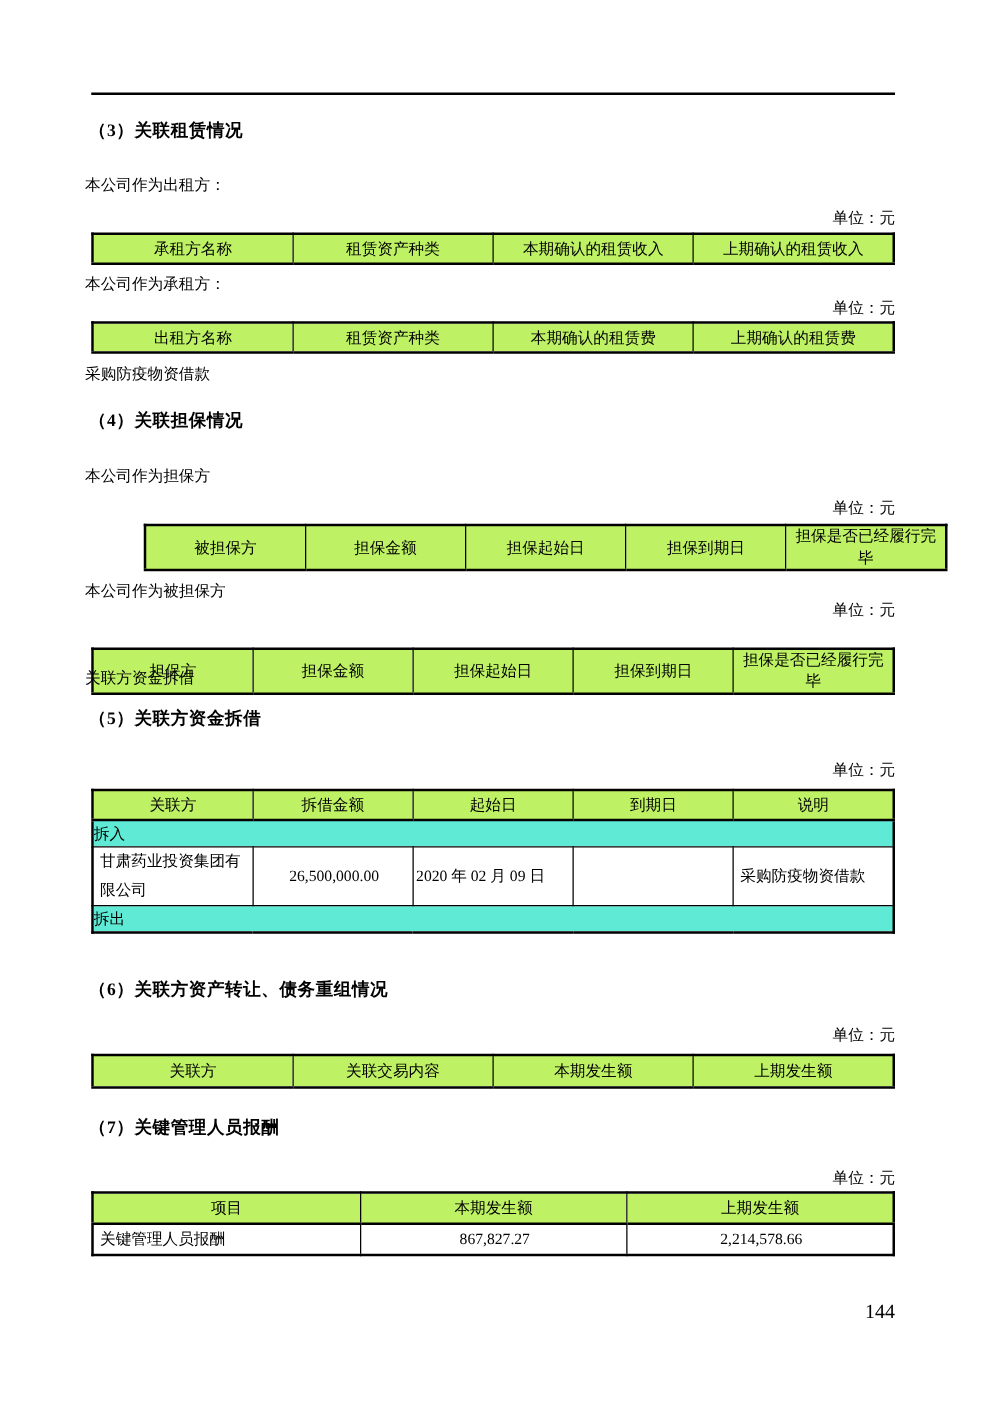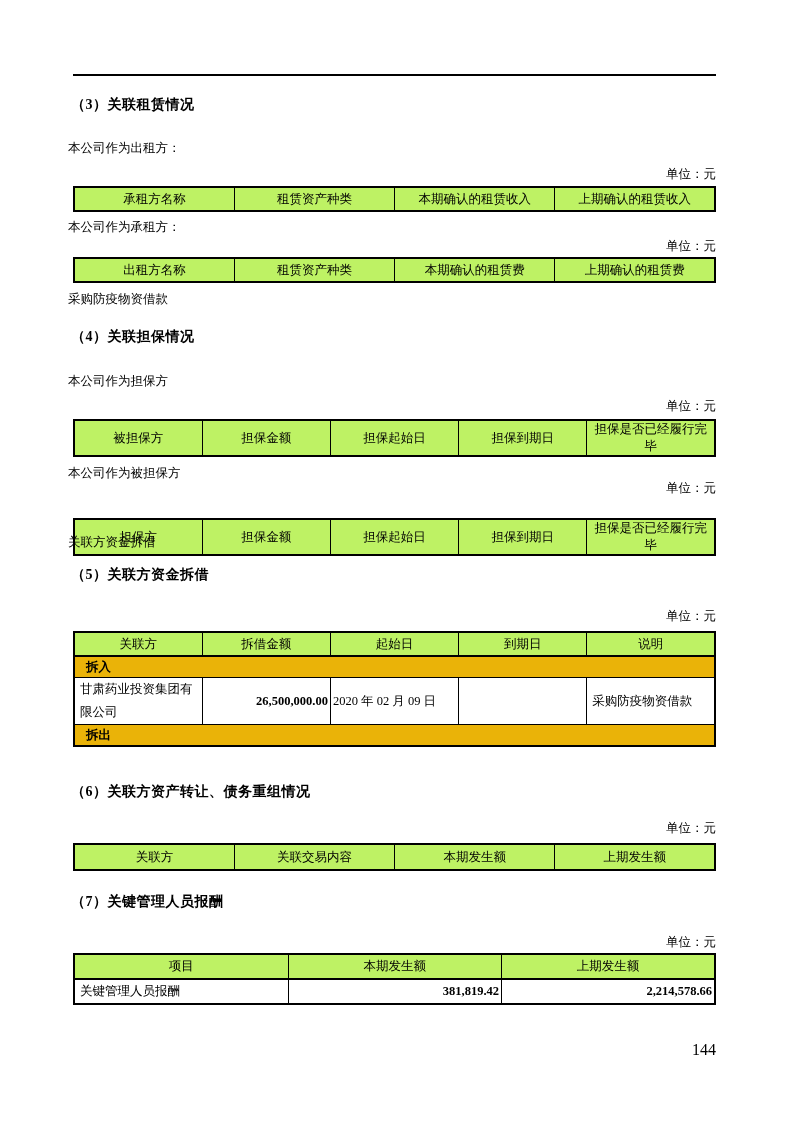--- a/index.html
+++ b/index.html
@@ -41,21 +41,21 @@
   #unit-4 { top:480px; } #unit-5 { top:608px; } #unit-6 { top:820px; }
   #unit-7 { top:934px; }
   table.tbl {
     position:absolute; left:73px; width:643px;
     border-collapse:collapse; table-layout:fixed;
     border:2px solid #000;
     font-size:12.5px;
   }
   #table-lessor  { top:186px; }
   #table-lessee  { top:257px; }
-  #table-guarantor  { top:419px; }
+  #table-guarantor  { top:419px;margin-left:42px; }
   #table-guaranteed { top:497px;margin-top:21px; }
   #table-loans   { top:631px; }
   #table-assets  { top:843px; }
   #table-salary  { top:953px; }
   .tbl th, .tbl td {
     border:1px solid #000;
     padding:0 4px;
     font-weight:normal;
     text-align:center;
     vertical-align:middle;
@@ -63,26 +63,26 @@
   }
   .tbl th {
     background:#bef264;
     height:22px;
     border-bottom:2px solid #000;
   }
   #table-assets th { height:24px; }
   #table-salary th { height:23px; }
   .tbl td { height:22px; background:#fff; }
   td.span-label {
-    background:#eab308; text-align:left; padding-left:11px; height:20px;font-weight:bold;
+    background:#5eead4; text-align:left; padding-left:0; height:20px;
   }
   tr.tall td { height:46px; line-height:1.85; }
   td.cell-left  { text-align:left;  padding-left:5px; }
   td.cell-left-tight { text-align:left; padding-left:2px; }
-  td.cell-num   { text-align:right; padding-right:2px;font-weight:bold; }
+  td.cell-num   { text-align:center; padding-right:2px; }
   #table-salary td { height:23px; }
   .page-number {
     position:absolute; top:1041px; right:77px; font-size:16px;
   }
 </style>
 </head>
 <body>
 
 <div class="page">
 
@@ -243,21 +243,21 @@
         <col style="width:33.3%">
       </colgroup>
     <tbody>
         <tr>
       <th>项目</th>
       <th>本期发生额</th>
       <th>上期发生额</th>
     </tr>
     <tr>
       <td class="cell-left">关键管理人员报酬</td>
-      <td class="cell-num">381,819.42</td>
+      <td class="cell-num">867,827.27</td>
       <td class="cell-num">2,214,578.66</td>
     </tr>
   </tbody>
     </table>
 
   <div class="page-number">144</div>
 
 </div>
 
 </body></html>

